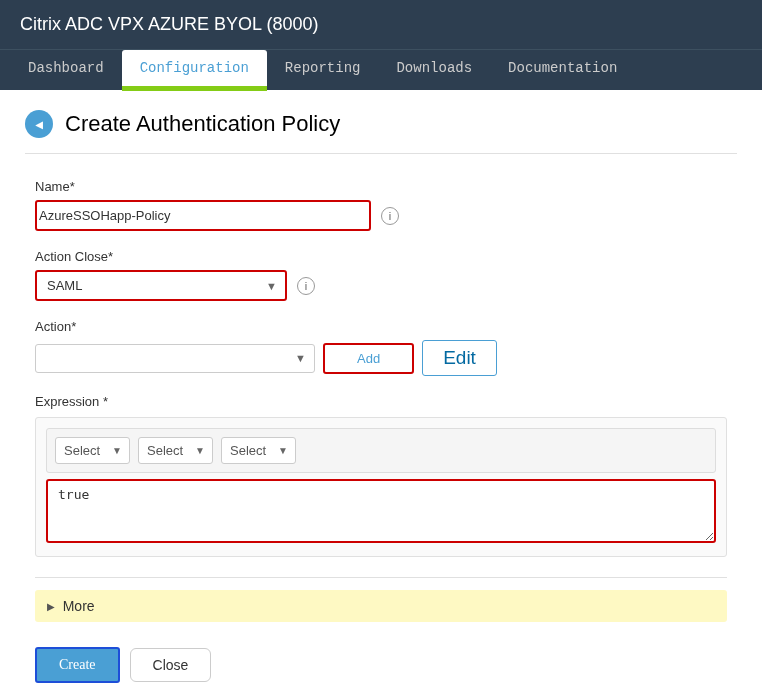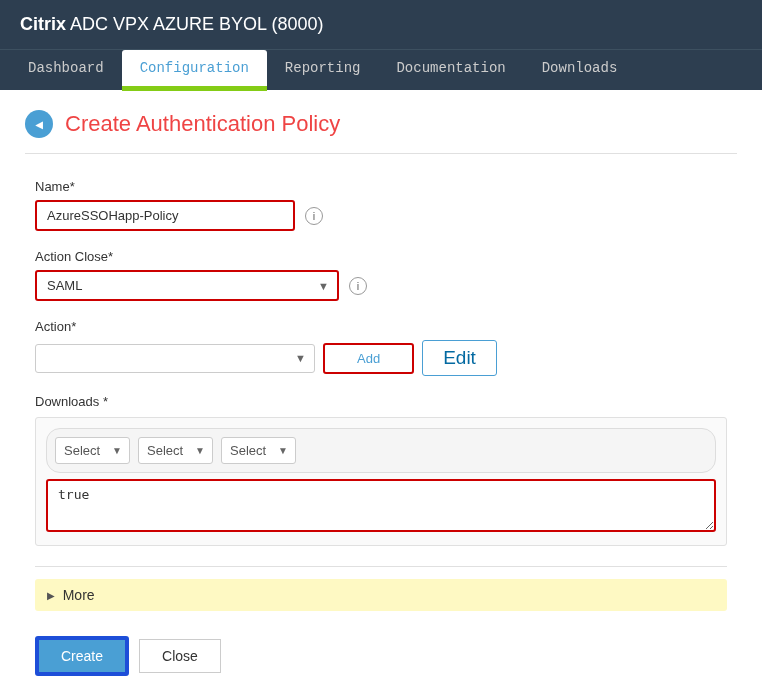--- a/index.html
+++ b/index.html
@@ -17,21 +17,21 @@
       padding: 14px 20px;
       display: flex;
       align-items: center;
     }
     .header-title {
       color: white;
       font-size: 18px;
       font-weight: normal;
     }
     .header-title strong {
-      font-weight: bold;
+      font-weight: normal;
     }
 
     
     .nav {
       background: #2d3e50;
       display: flex;
       border-top: 1px solid #3d5060;
       padding: 0 10px;
     }
     .nav-item {
@@ -83,40 +83,40 @@
       flex-shrink: 0;
     }
     .back-btn::after {
       content: '◀';
       color: white;
       font-size: 10px;
     }
     .page-title {
       font-size: 22px;
       font-weight: normal;
-      color: #ef4444;
+      color: #000000;
     }
 
     
     .form-section {
       padding: 0 10px;
     }
     .form-group {
       margin-bottom: 18px;
     }
     .form-label {
       display: block;
       margin-bottom: 6px;
       color: #333;
       font-size: 13px;
     }
 
     .form-input {
-      width: 260px;
-      padding: 6px 10px;
+      width: 336px;
+      padding: 6px 2px;
       border: 2px solid #cc0000;
       border-radius: 3px;
       font-size: 13px;
       color: #333;
       outline: none;
     }
 
     .info-icon {
       display: inline-flex;
       align-items: center;
@@ -129,21 +129,21 @@
       font-size: 11px;
       cursor: pointer;
       margin-left: 6px;
       vertical-align: middle;
     }
 
     
     .select-wrapper {
       display: inline-flex;
       align-items: center;
-      width: 304px;
+      width: 252px;
       border: 2px solid #cc0000;
       border-radius: 3px;
       background: white;
       position: relative;
     }
     .select-wrapper select {
       width: 100%;
       padding: 6px 10px;
       border: none;
       background: transparent;
@@ -213,21 +213,21 @@
       display: block;
       margin-bottom: 8px;
       color: #333;
       font-size: 13px;
     }
     .expression-selects {
       display: flex;
       gap: 0;
       background: #f5f5f5;
       border: 1px solid #ddd;
-      border-radius: 14px;
+      border-radius: 3px;
       padding: 8px;
       margin-bottom: 6px;
       align-items: center;
       gap: 8px;
     }
     .expr-select-wrapper {
       position: relative;
       display: inline-flex;
       align-items: center;
     }
@@ -246,21 +246,21 @@
       position: absolute;
       right: 8px;
       color: #666;
       pointer-events: none;
       font-size: 10px;
     }
 
     .expression-textarea {
       width: 100%;
       max-width: 720px;
-      height: 53px;
+      height: 64px;
       padding: 6px 10px;
       border: 2px solid #cc0000;
       border-radius: 3px;
       font-size: 13px;
       color: #333;
       resize: vertical;
       outline: none;
     }
 
     
@@ -289,33 +289,34 @@
     
     .footer-buttons {
       margin-top: 25px;
       display: flex;
       gap: 10px;
       align-items: center;
     }
     .create-btn {
       padding: 8px 22px;
       background: #4a9fd4;
-      border: 4px solid #1d4ed8;
+      border: 2px solid #1d4ed8;
       color: white;
       border-radius: 3px;
       cursor: pointer;
       font-size: 14px;
       font-weight: 500;
+      font-family: Liberation Serif, serif;
     }
     .close-btn {
       padding: 8px 22px;
       background: white;
       border: 1px solid #ccc;
       color: #333;
-      border-radius: 0;
+      border-radius: 6px;
       cursor: pointer;
       font-size: 14px;
     }
 
     
     .expression-container {
       border: 1px solid #e0e0e0;
       border-radius: 3px;
       padding: 10px;
       background: #fafafa;
@@ -329,22 +330,22 @@
   <span class="header-title">
     <strong>Citrix</strong>
     <span>ADC VPX AZURE BYOL (8000)</span>
   </span>
 </div>
 
 <nav class="nav">
   <a class="nav-item">Dashboard</a>
   <a class="nav-item active">Configuration</a>
   <a class="nav-item">Reporting</a>
+  <a class="nav-item">Downloads</a>
   <a class="nav-item">Documentation</a>
-  <a class="nav-item">Downloads</a>
 </nav>
 
 <div class="main">
 
   <div class="page-heading">
     <div class="back-btn"></div>
     <h1 class="page-title">Create Authentication Policy</h1>
   </div>
 
   <div class="form-section">
@@ -374,21 +375,21 @@
             <option value=""></option>
           </select>
           <span class="select-arrow">▼</span>
         </div>
         <button class="add-btn">Add</button>
         <button class="edit-btn">Edit</button>
       </div>
     </div>
 
     <div class="form-group">
-      <label class="expression-label">Downloads *</label>
+      <label class="expression-label">Expression *</label>
       <div class="expression-container">
         <div class="expression-selects">
           <div class="expr-select-wrapper">
             <select>
               <option>Select</option>
             </select>
             <span class="sel-arrow">▼</span>
           </div>
           <div class="expr-select-wrapper">
             <select>

